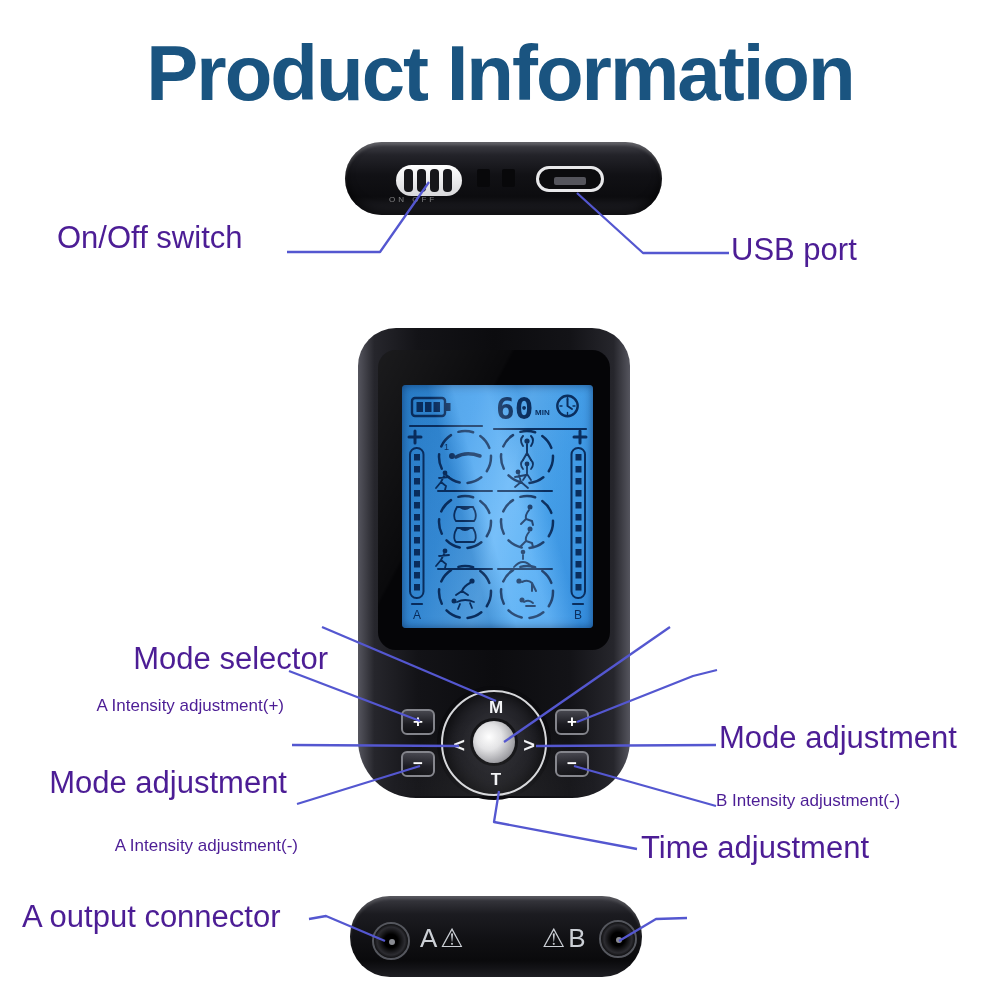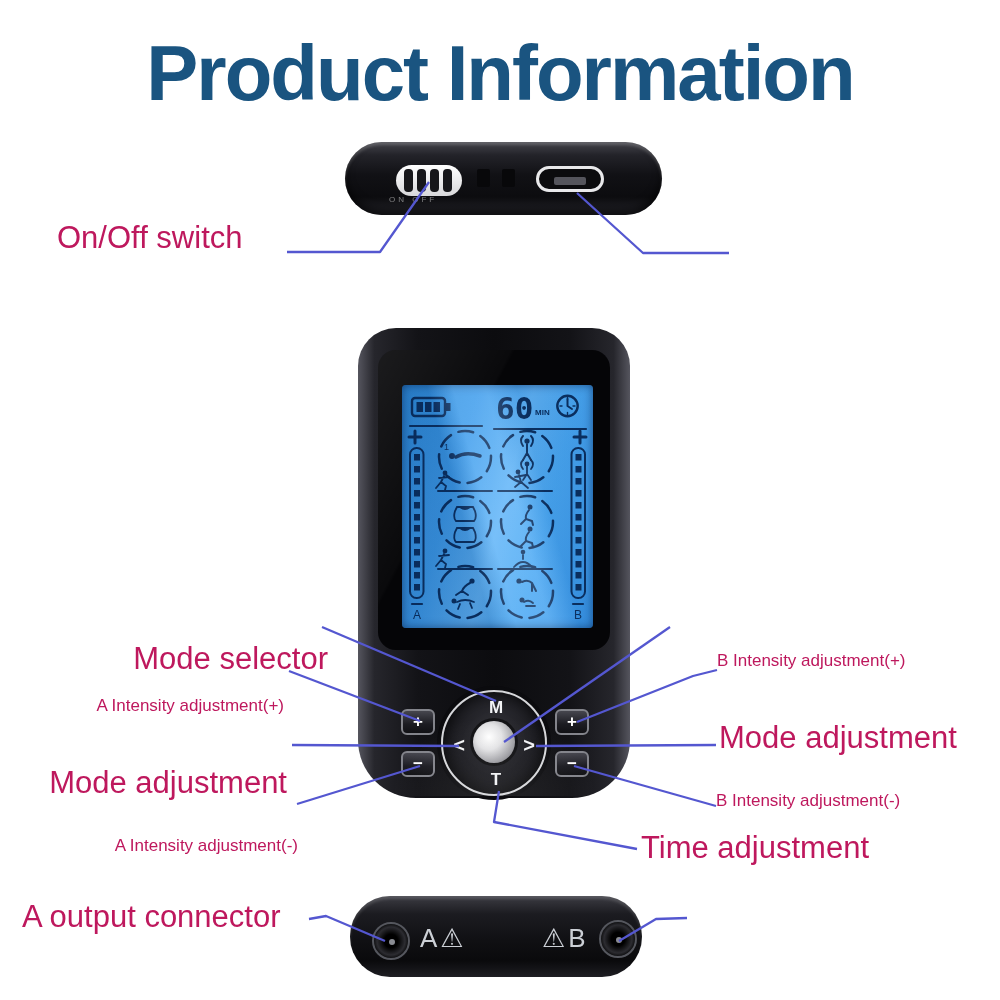--- a/index.html
+++ b/index.html
@@ -2,21 +2,21 @@
 <html><head>
 <meta charset="utf-8">
 <style>
   html,body{margin:0;padding:0;background:#fff;}
   #stage{position:relative;width:1000px;height:1000px;background:#fff;overflow:hidden;
          font-family:"Liberation Sans",sans-serif;}
   
   .title{position:absolute;left:0;top:28px;width:1000px;text-align:center;
          font-size:78px;font-weight:bold;letter-spacing:-2px;color:#1a5480;}
   
-  .lbl{position:absolute;color:#be185d;white-space:nowrap;}
+  .lbl{position:absolute;color:#4c1d95;white-space:nowrap;}
   .lg{font-size:31px;}
   .sm{font-size:17px;}
   .right{text-align:right;margin-top:45px;}
   
   .top-device{position:absolute;left:345px;top:142px;width:317px;height:73px;border-radius:37px;
       background:linear-gradient(180deg,#45454c 0%,#232329 18%,#111115 45%,#0c0c0f 75%,#26262c 100%);
       box-shadow:inset 0 3px 3px rgba(255,255,255,.18), inset 0 -5px 8px rgba(0,0,0,.65);}
   .switch{position:absolute;left:51px;top:23px;width:66px;height:31px;border-radius:16px;
       background:linear-gradient(180deg,#ffffff,#d8d8da);}
   .sw-bar{position:absolute;top:4px;width:9px;height:23px;border-radius:4px;background:#17171a;}
@@ -80,20 +80,21 @@
       <div class="sw-bar" style="left:47px"></div>
     </div>
     <div class="switch-text">ON OFF</div>
     <div class="hole" style="left:132px"></div>
     <div class="hole" style="left:157px"></div>
     <div class="usb">
       <div class="usb-tongue"></div>
     </div>
   </div>
   <div class="lbl lg" style="left:57px;top:220px">On/Off switch</div>
+  <div class="lbl lg" style="left:731px;top:232px">USB port</div>
 
   <div class="device">
     <div class="bezel">
       <div class="lcd">
         <svg class="lcd-svg" viewBox="0 0 191 243">
           <g stroke="#0b3060" fill="none" stroke-width="2.4" stroke-linecap="round">
 
             <g>
               <rect x="10" y="13" width="33" height="18" rx="3"></rect>
               <rect x="44" y="18" width="4.5" height="8" fill="#0b3060" stroke="none"></rect>
@@ -234,21 +235,20 @@
     <div class="pm-btn" style="left:43px;top:381px">+</div>
     <div class="pm-btn" style="left:43px;top:423px">−</div>
     <div class="pm-btn" style="left:197px;top:381px">+</div>
     <div class="pm-btn" style="left:197px;top:423px">−</div>
   </div>
 
   <div class="lbl lg right" style="left:60px;top:596px;width:268px">Mode selector</div>
   <div class="lbl sm right" style="left:0px;top:651px;width:284px">A Intensity adjustment(+)</div>
   <div class="lbl lg right" style="left:27px;top:720px;width:260px">Mode adjustment</div>
   <div class="lbl sm right" style="left:14px;top:791px;width:284px">A Intensity adjustment(-)</div>
-  <div class="lbl sm" style="left:717px;top:651px">B Intensity adjustment(+)</div>
   <div class="lbl lg" style="left:719px;top:720px">Mode adjustment</div>
   <div class="lbl sm" style="left:716px;top:791px">B Intensity adjustment(-)</div>
   <div class="lbl lg" style="left:641px;top:830px">Time adjustment</div>
 
   <div class="bottom-device">
     <div class="jack" style="left:22px;top:26px"></div>
     <div class="jack" style="left:249px;top:24px"></div>
     <div class="marking" style="left:70px">A⚠</div>
     <div class="marking" style="left:192px">⚠B</div>
   </div>

